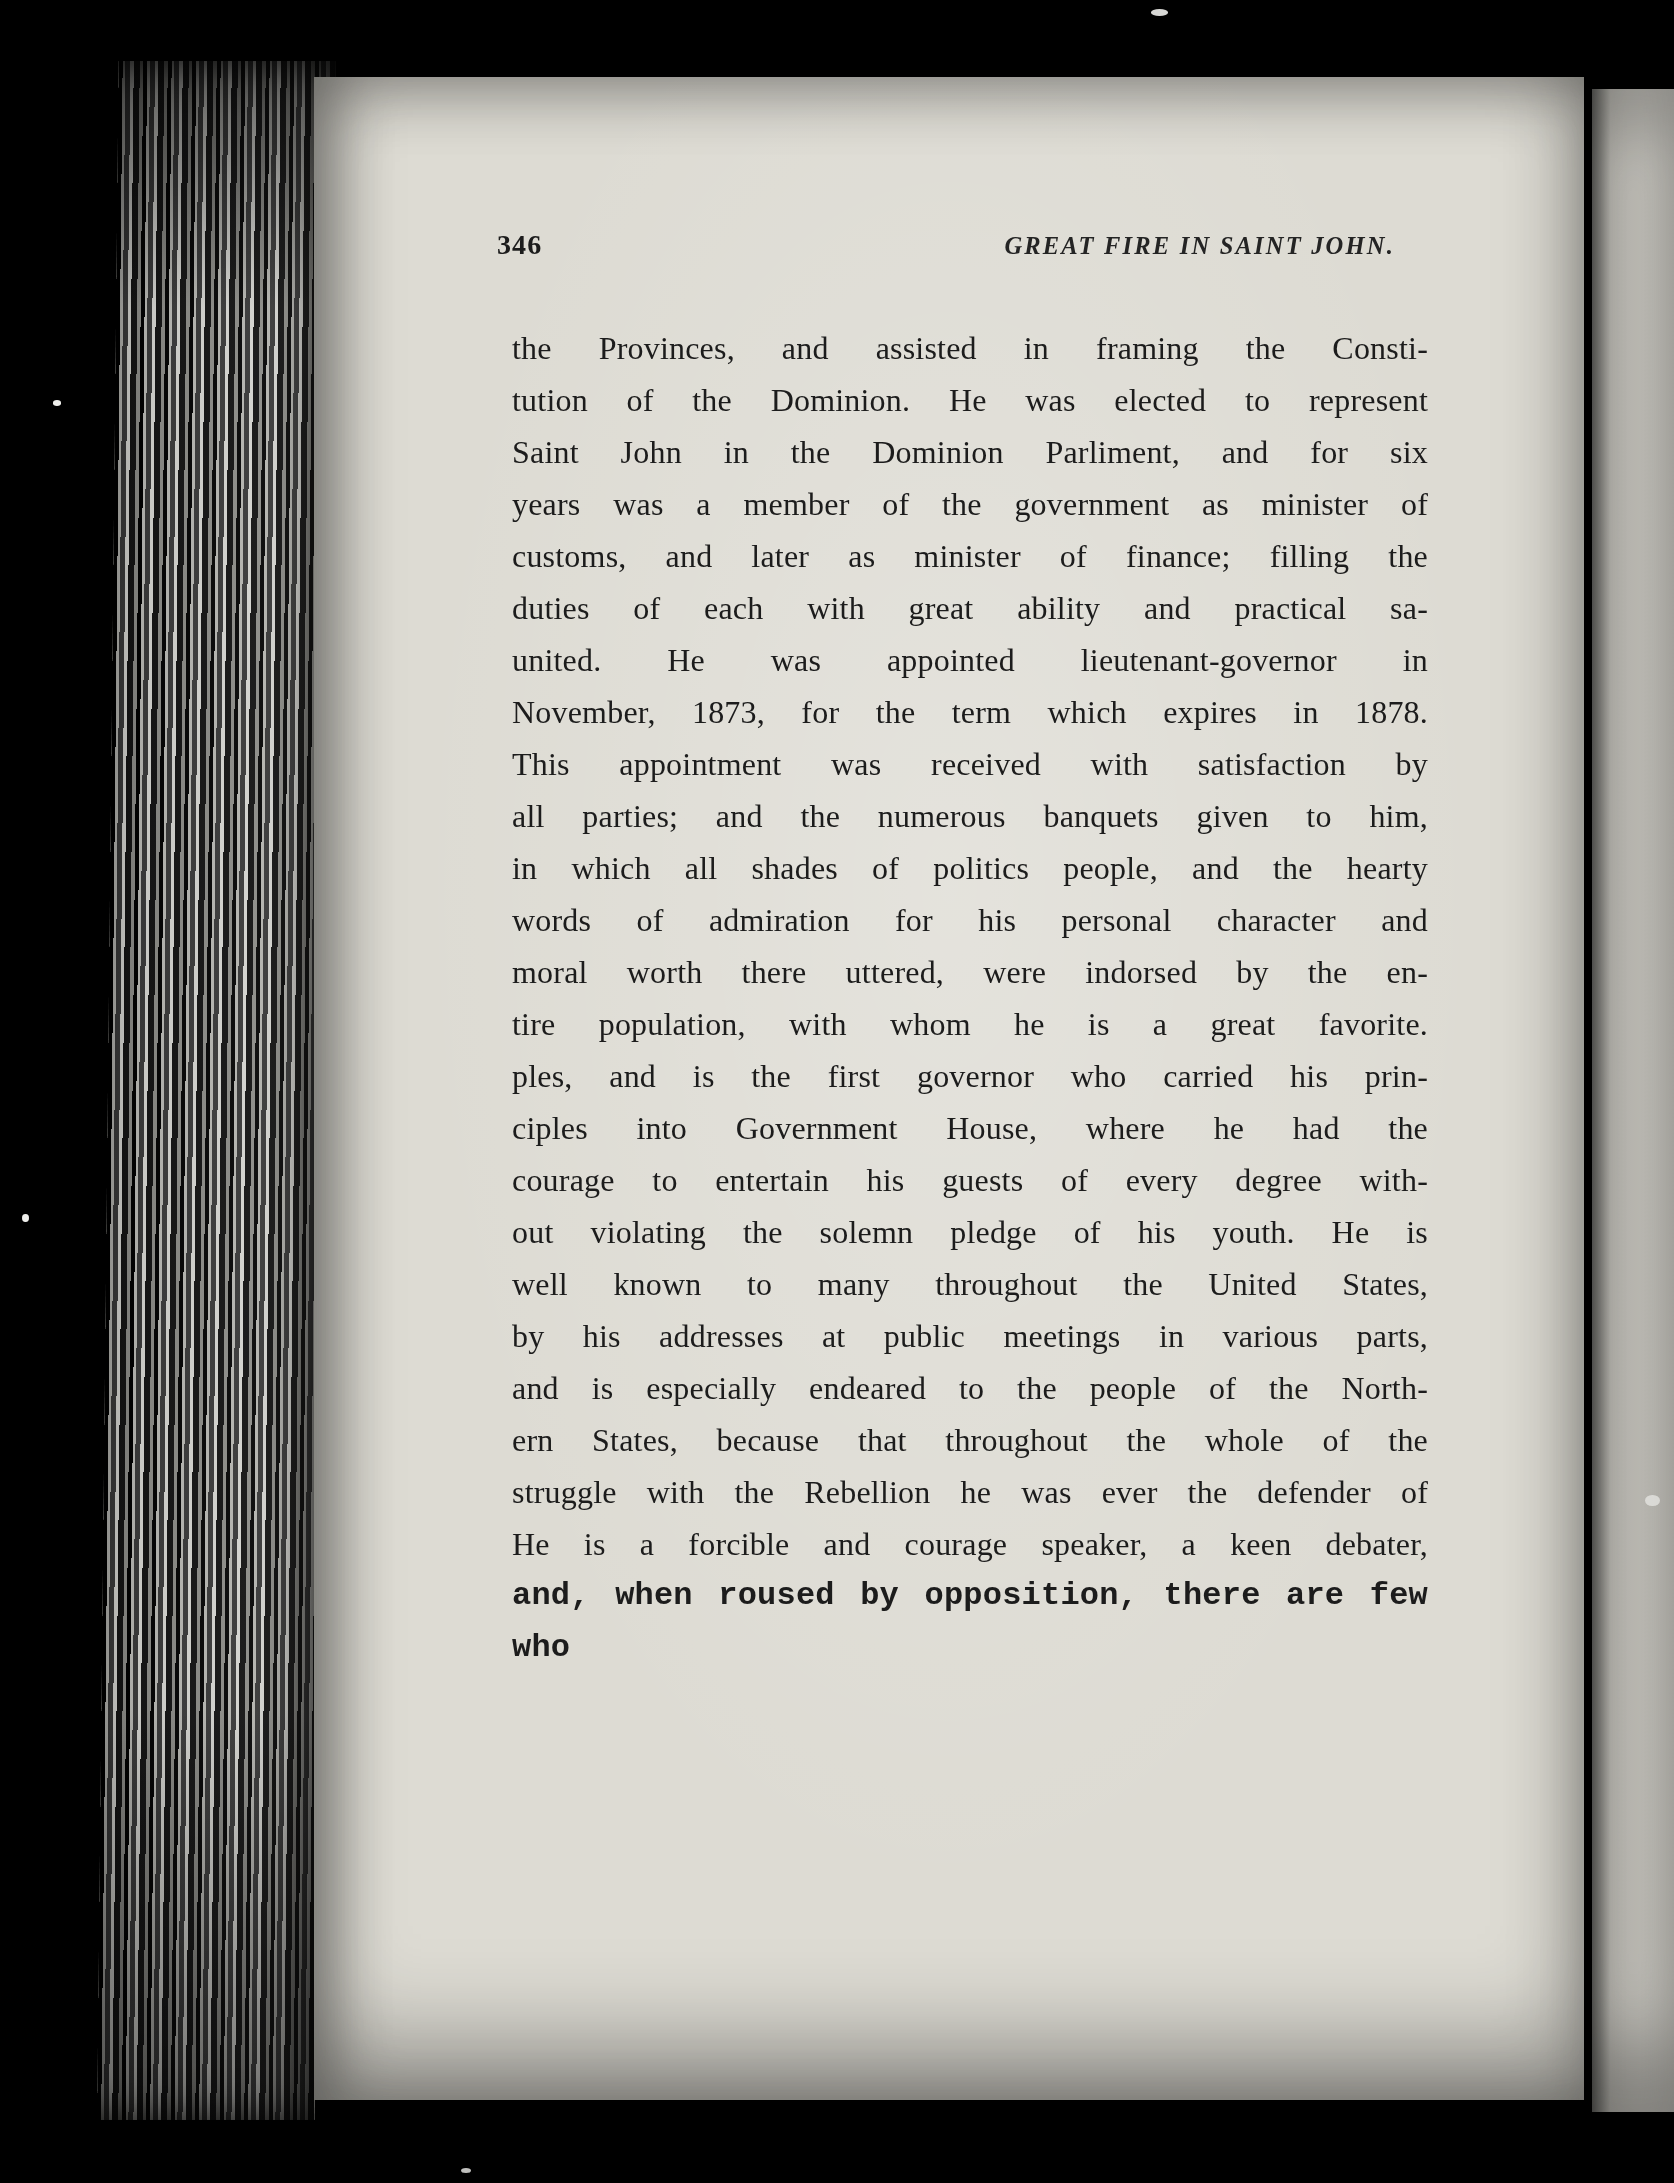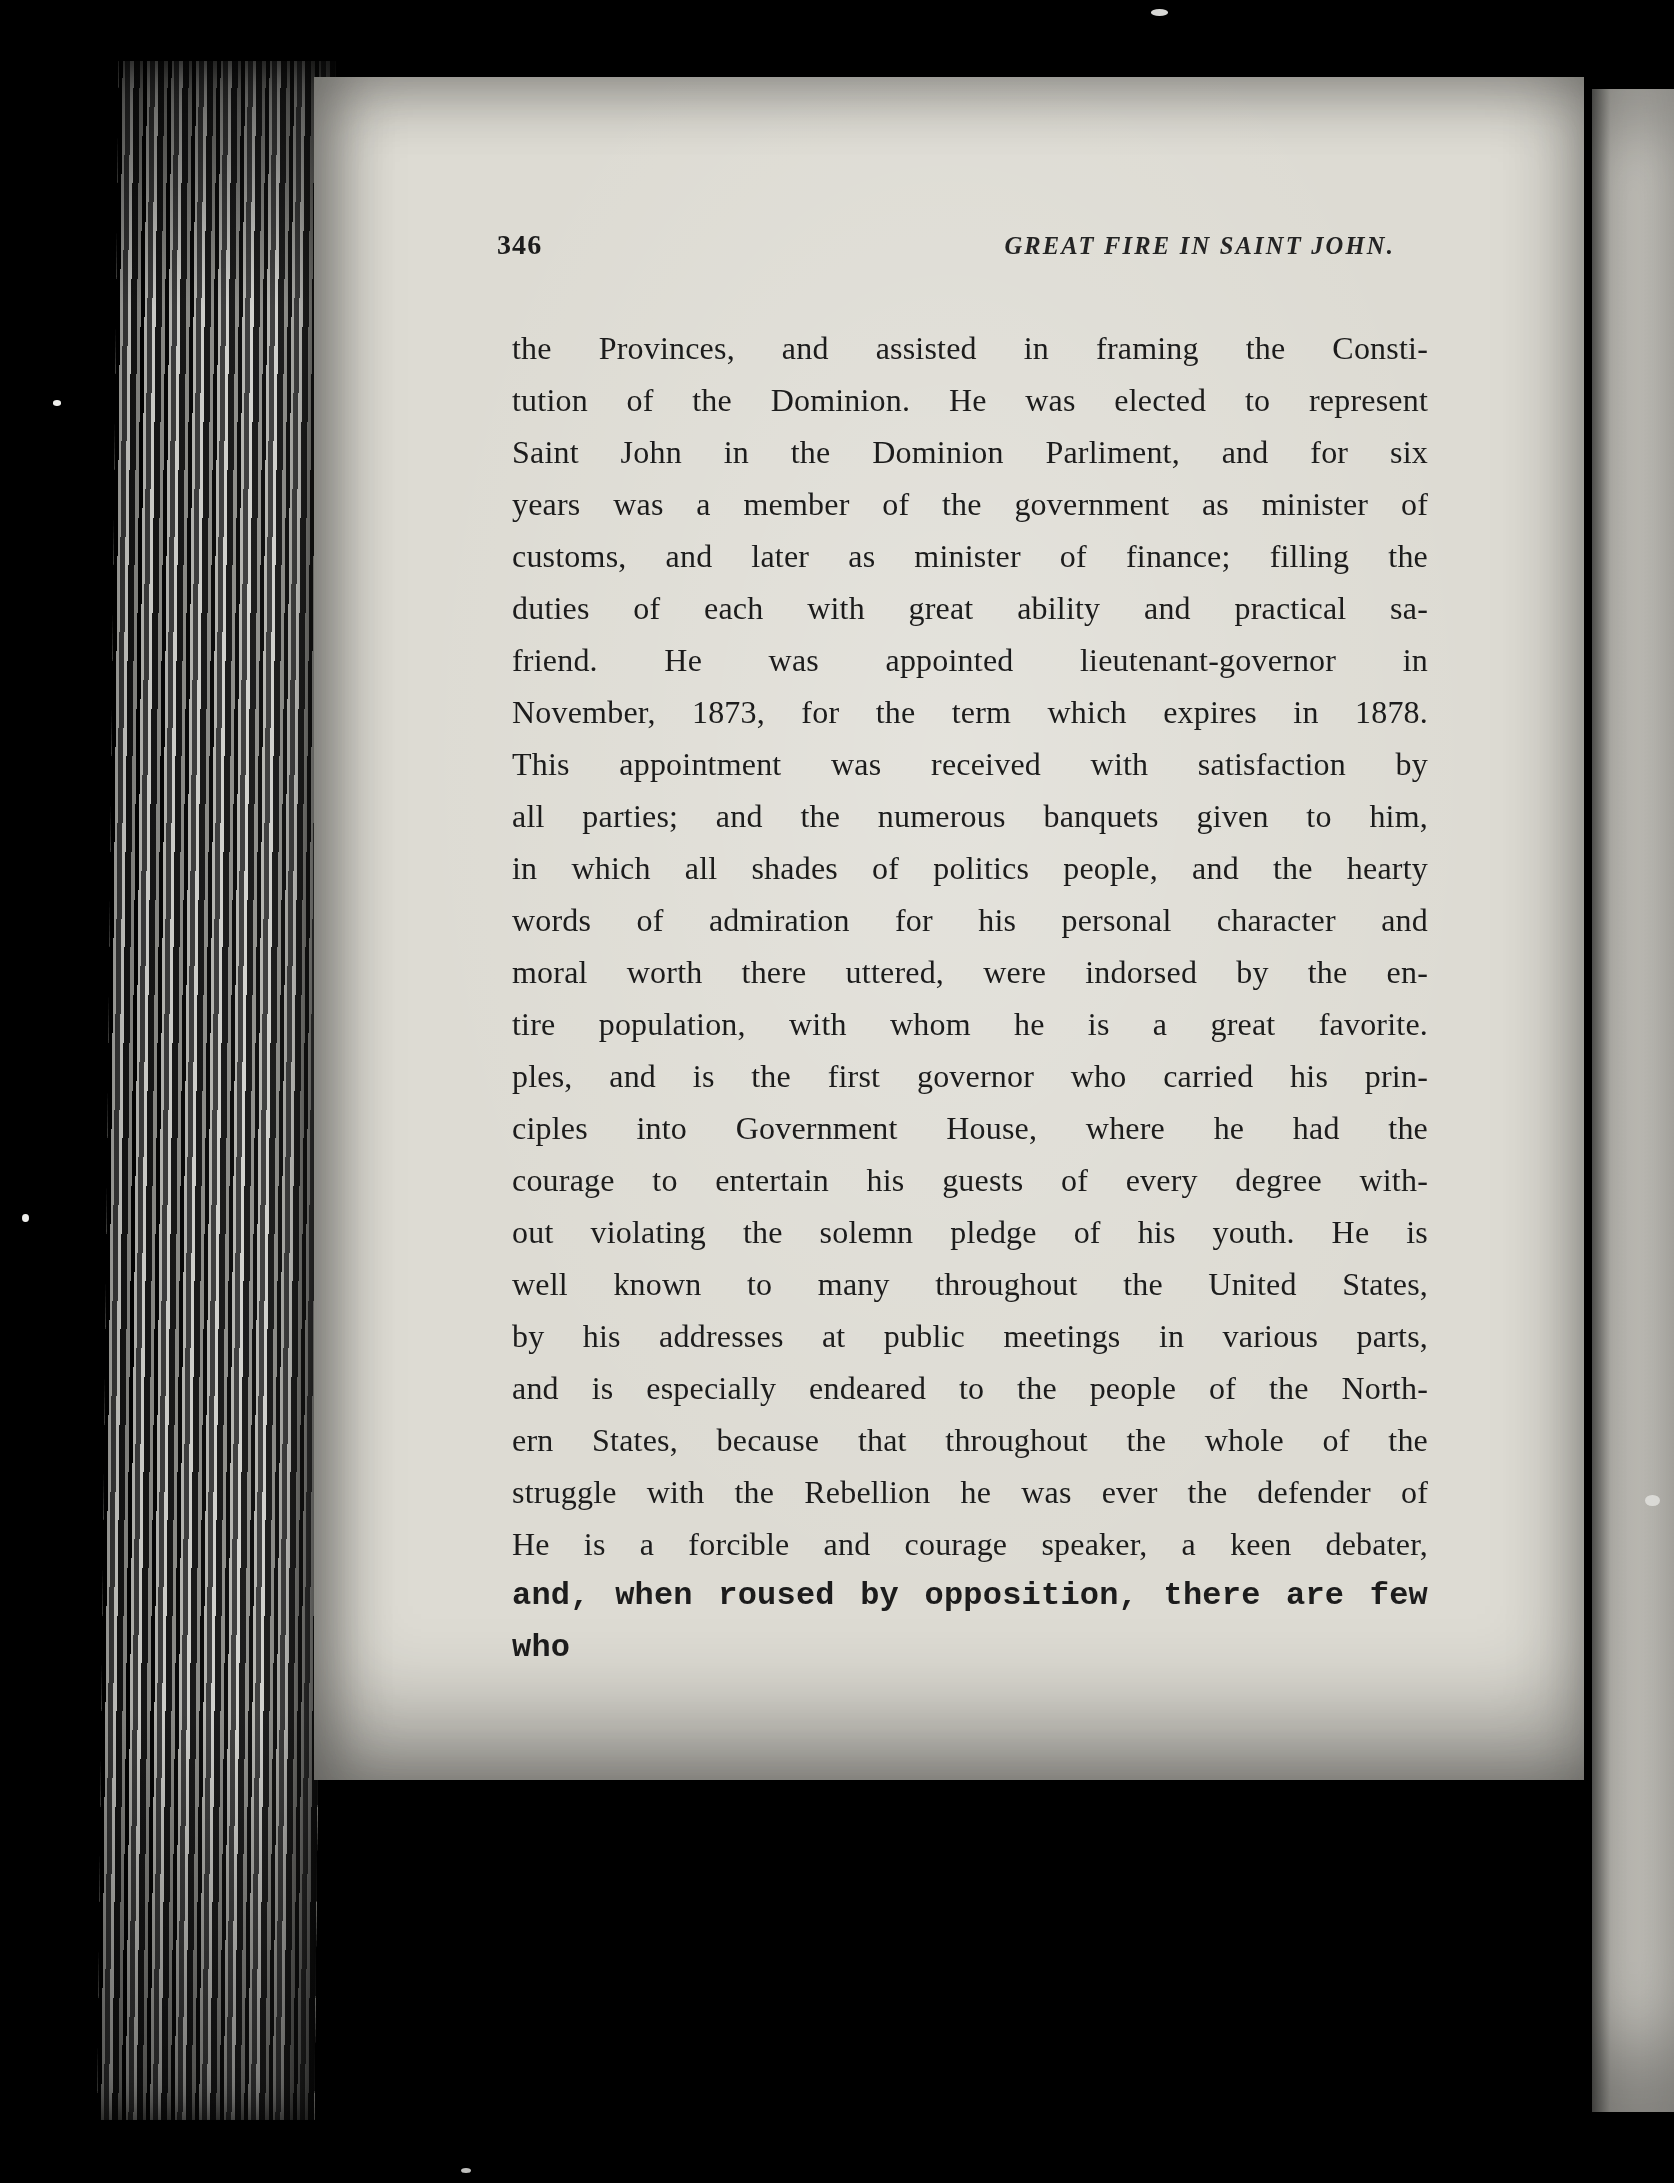--- a/index.html
+++ b/index.html
@@ -35,21 +35,21 @@
   .page-stack::after{
     content:"";position:absolute;inset:0;
     background:linear-gradient(180deg,
       rgba(0,0,0,0.55) 0%, rgba(0,0,0,0.0) 12%,
       rgba(0,0,0,0.0) 80%, rgba(0,0,0,0.45) 100%);
   }
 
   
   .paper{
     position:absolute;
-    left:314px;top:77px;width:1270px;height:1703px;
+    left:314px;top:77px;width:1270px;height:2023px;
     background:
       radial-gradient(ellipse at 50% 40%, rgba(255,255,255,0.22) 0%, rgba(255,255,255,0) 60%),
       var(--paper);
     box-shadow:
       inset 0 0 78px rgba(0,0,0,0.22),
       inset 31px 0 50px rgba(0,0,0,0.18),
       inset 0 -67px 89px rgba(0,0,0,0.28),
       inset 0 33px 50px rgba(0,0,0,0.12);
   }
 
@@ -112,21 +112,21 @@
       <span class="page-number">346</span>
       <span class="running-head">GREAT FIRE IN SAINT JOHN.</span>
     </div>
     <div class="body-text">
         <div class="line">the Provinces, and assisted in framing the Consti-</div>
         <div class="line">tution of the Dominion.  He was elected to represent</div>
         <div class="line">Saint John in the Dominion Parliment, and for six</div>
         <div class="line">years was a member of the government as minister of</div>
         <div class="line">customs, and later as minister of finance; filling the</div>
         <div class="line">duties of each with great ability and practical sa-</div>
-        <div class="line">friend.  He was appointed lieutenant-governor in</div>
+        <div class="line">united.  He was appointed lieutenant-governor in</div>
         <div class="line">November, 1873, for the term which expires in 1878.</div>
         <div class="line">This appointment was received with satisfaction by</div>
         <div class="line">all parties; and the numerous banquets given to him,</div>
         <div class="line">in which all shades of politics people, and the hearty</div>
         <div class="line">words of admiration for his personal character and</div>
         <div class="line">moral worth there uttered, were indorsed by the en-</div>
         <div class="line">tire population, with whom he is a great favorite.</div>
         <div class="line">ples, and is the first governor who carried his prin-</div>
         <div class="line">ciples into Government House, where he had the</div>
         <div class="line">courage to entertain his guests of every degree with-</div>

